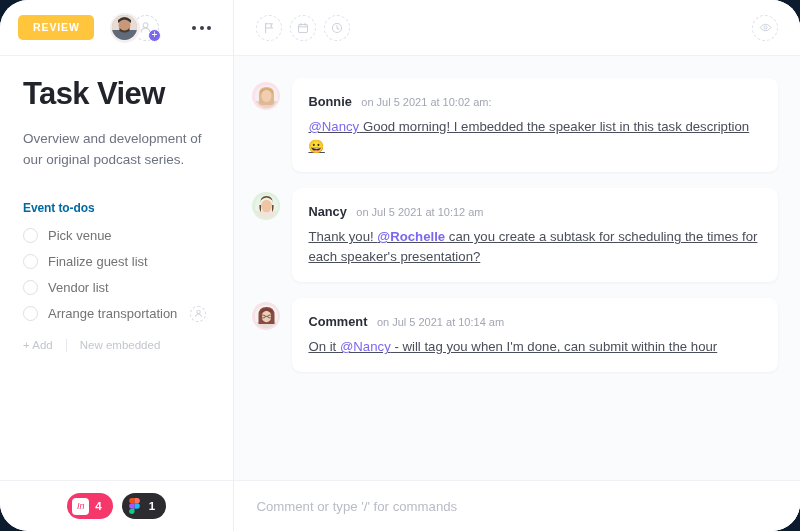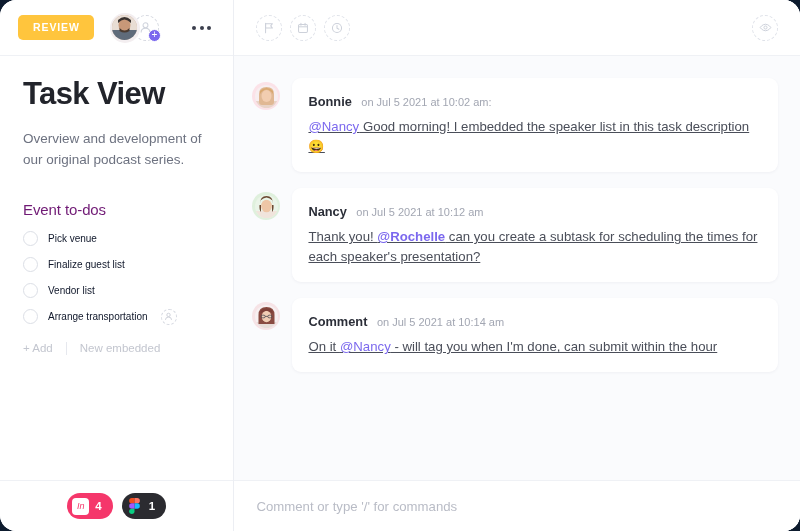--- a/index.html
+++ b/index.html
@@ -5,21 +5,21 @@
   * { box-sizing: border-box; margin: 0; padding: 0; }
   html, body {
     width: 800px; height: 531px;
     background: #0d1b2e;
     font-family: "Liberation Sans", sans-serif;
     overflow: hidden;
   }
   .app {
     position: absolute; inset: 0;
     background: #ffffff;
-    border-radius: 16px;
+    border-radius: 28px;
     overflow: hidden;
     display: flex;
   }
 
   
   .left {
     width: 305px; height: 531px;
     background: #ffffff;
     border-right: 1px solid #eceef3;
     display: flex; flex-direction: column;
@@ -97,32 +97,32 @@
     color: #22242b; letter-spacing: -0.6px;
     margin-bottom: 16px;
   }
   .task-desc {
     font-size: 13.5px; color: #6d7280;
     line-height: 1.58;
     max-width: 205px;
     margin-bottom: 30px;
   }
   .section-title {
-    font-size: 15px; font-weight: normal; color: #701a75;
+    font-size: 12px; font-weight: bold; color: #0369a1;
     margin-bottom: 13px; letter-spacing: -0.1px;
   }
   .todo {
     display: flex; align-items: center; gap: 10px;
     margin-bottom: 11px; cursor: pointer;
   }
   .todo .box {
     width: 15px; height: 15px; border-radius: 50%;
     border: 1.4px solid #dcdfe6; flex: 0 0 15px;
   }
-  .todo .label { font-size: 10px; color: #0f172a; }
+  .todo .label { font-size: 13px; color: #737373; }
   .todo .assign-stub {
     width: 16px; height: 16px; border-radius: 50%;
     border: 1.2px dashed #d6d9e1;
     display: flex; align-items: center; justify-content: center;
     margin-left: 3px;
   }
   .todo-actions {
     display: flex; align-items: center; gap: 13px;
     margin-top: 17px; font-size: 11.5px; color: #c3c6cf;
   }

